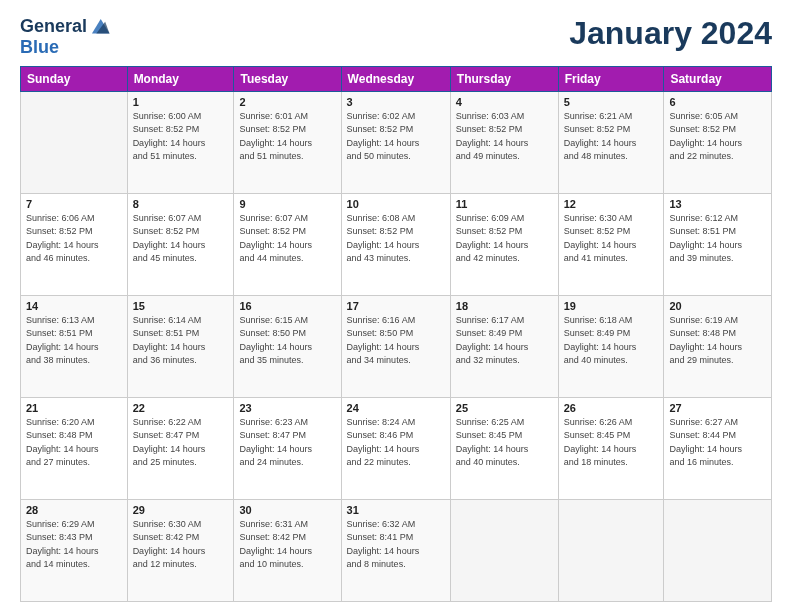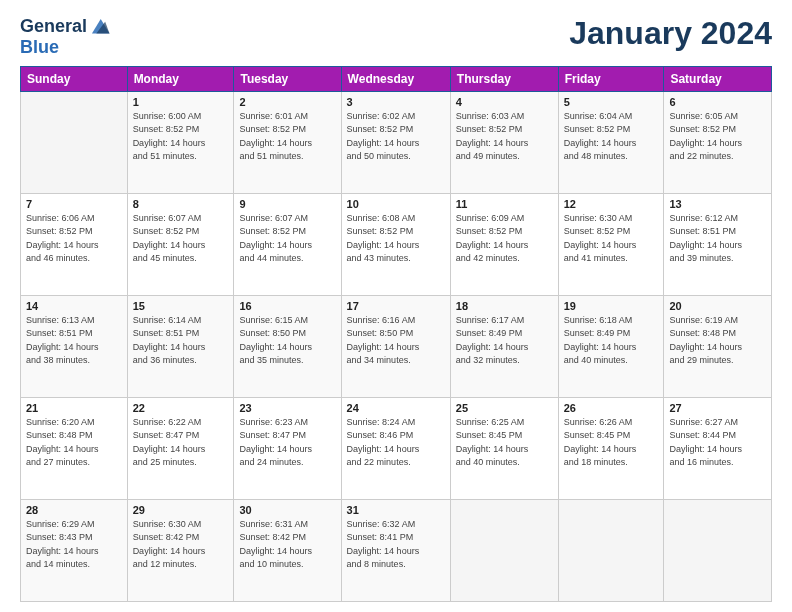--- a/index.html
+++ b/index.html
@@ -173,21 +173,21 @@
               <div>Sunset: 8:52 PM</div>
               <div>
                 <div>Daylight: 14 hours</div>
                 <div>and 49 minutes.</div>
               </div>
             </div>
           </td>
           <td>
             <div class="day-number">5</div>
             <div class="day-info">
-              <div>Sunrise: 6:04 AM</div>
+              <div>Sunrise: 6:21 AM</div>
               <div>Sunset: 8:52 PM</div>
               <div>
                 <div>Daylight: 14 hours</div>
                 <div>and 48 minutes.</div>
               </div>
             </div>
           </td>
           <td>
             <div class="day-number">6</div>
             <div class="day-info">

